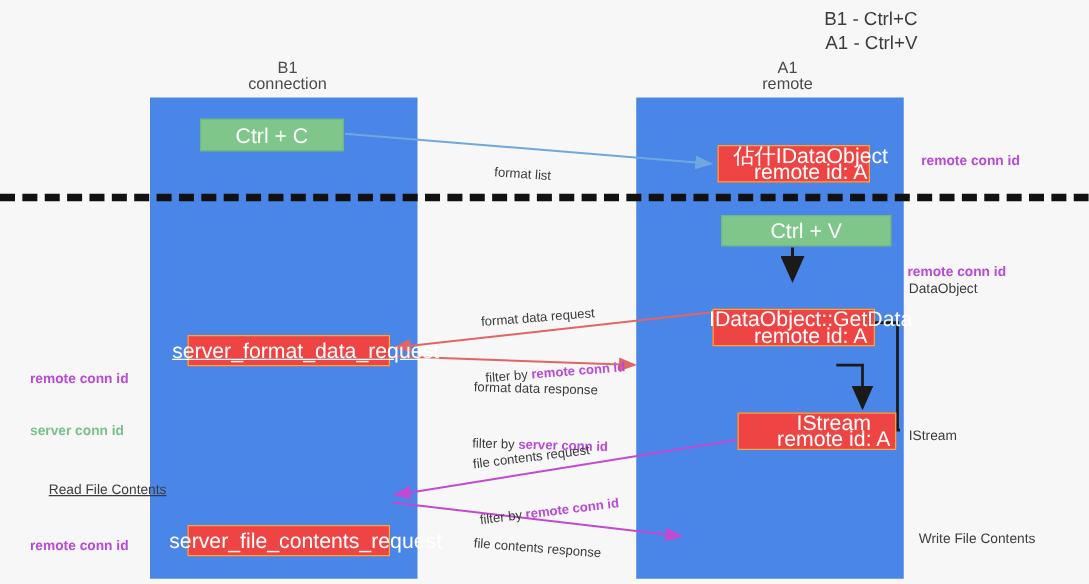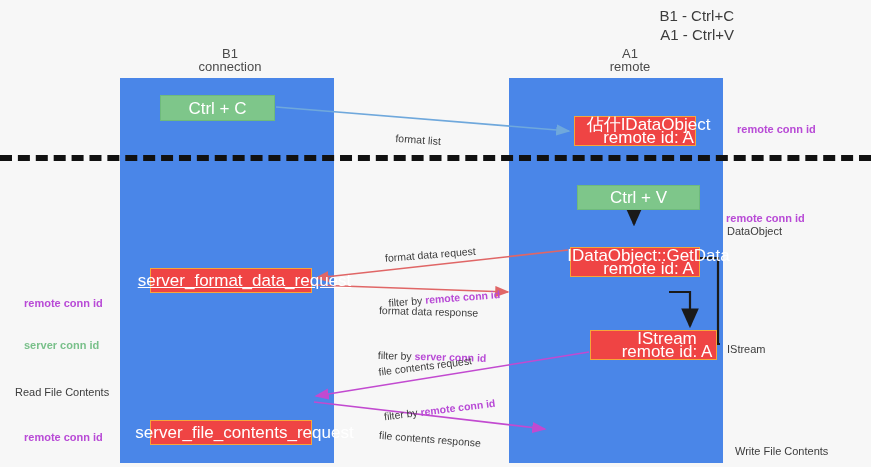--- a/index.html
+++ b/index.html
@@ -47,42 +47,42 @@
     position:absolute;box-sizing:border-box;
     display:flex;align-items:center;justify-content:center;
     text-align:center;color:#ffffff;font-size:17px;line-height:13px;
     white-space:pre;
   }
   .box.green{background:#7ec68a;border:1px solid #6fba7c;}
   .box.orange{background:#ef4444;border:1px solid #f6a63a;padding-left:27px;}
 
   #box-ctrlc        {left:160px;top:95px;width:115px;height:26px;}
   #box-idataobject  {left:574px;top:116px;width:122px;height:30px;}
-  #box-ctrlv        {left:577px;top:172px;width:123px;height:25px;margin-top:13px;}
+  #box-ctrlv        {left:577px;top:172px;width:136px;height:25px;}
   #box-getdata      {left:570px;top:228px;width:130px;height:30px;margin-top:19px;}
   #box-sfdreq       {left:150px;top:268px;width:162px;height:25px;text-decoration:underline;}
   #box-sfdresp      {left:512px;top:280px;width:157px;height:25px;}
   #box-istream      {left:590px;top:330px;width:127px;height:30px;}
   #box-sfcreq       {left:150px;top:385px;width:162px;height:25px;margin-top:35px;}
   #box-sfcresp      {left:549px;top:417px;width:155px;height:25px;}
 
   
   .sidelabel{
     position:absolute;font-size:11px;line-height:14px;white-space:pre;
     color:#3c3c3c;
   }
   .lbl-remote{color:#b84ad6;font-weight:bold;}
   .lbl-server{color:#79c08a;font-weight:bold;}
 
   #lab-remote-1{left:737px;top:122px;font-weight:bold;color:#b84ad6;}
   #lab-remote-2{left:726px;top:211px;font-weight:bold;color:#b84ad6;}
   #lab-dataobject{left:727px;top:224px;}
   #lab-istream{left:727px;top:342px;}
-  #lab-write{left:735px;top:424px;margin-top:20px;}
-  #lab-read{left:15px;top:385px;}
+  #lab-write{left:735px;top:424px;}
+  #lab-read{left:39px;top:385px;text-decoration:underline;}
 
   #grp-left-conn{left:24px;top:268px;}
   #grp-left-conn2{left:24px;top:402px;}
   #grp-left-conn .lbl-remote,#grp-left-conn2 .lbl-remote,
   #grp-left-conn .lbl-server,#grp-left-conn2 .lbl-server{display:block;}
 
   
   .arrowlbl{
     position:absolute;font-size:10.5px;line-height:15px;white-space:pre;
     color:#3c3c3c;transform-origin:0 0;

